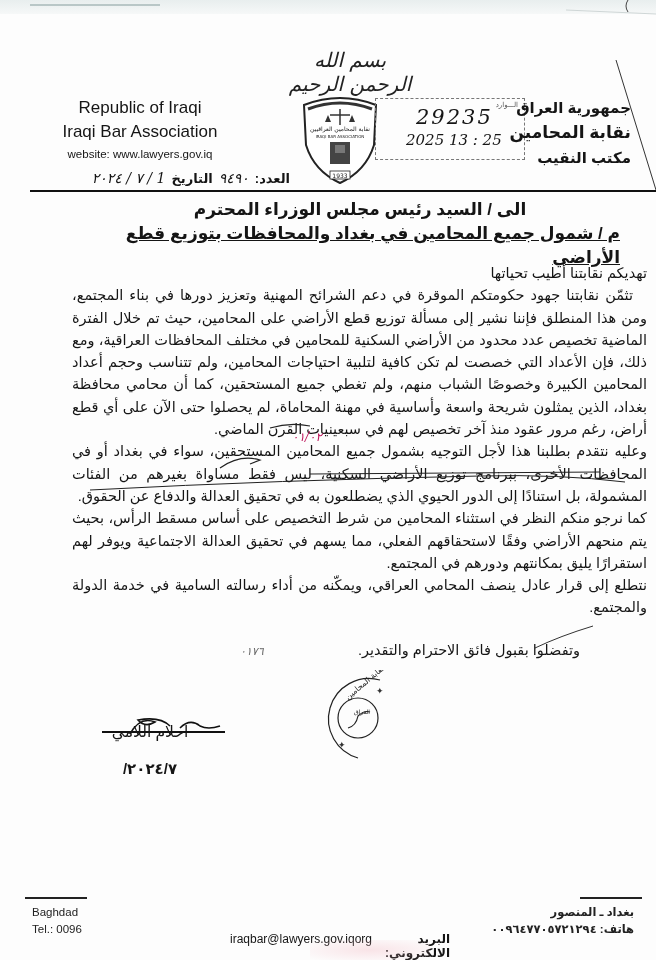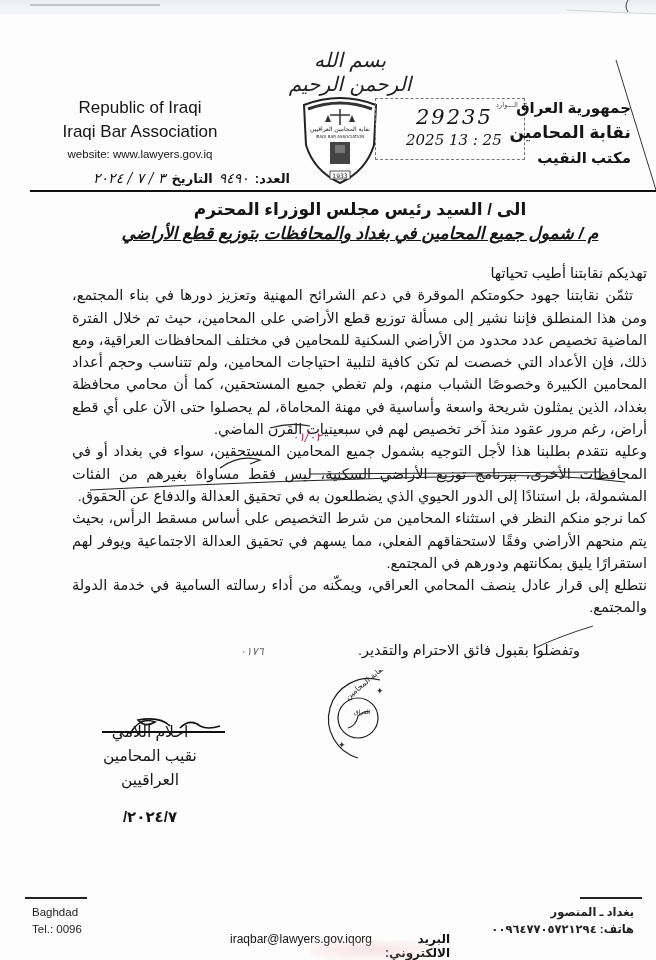--- a/index.html
+++ b/index.html
@@ -28,21 +28,21 @@
     .incoming-stamp .date { position: absolute; left: 30px; top: 32px; font-family: "DejaVu Serif", serif; font-style: italic; font-size: 15px; }
 
     .ar-header { position: absolute; right: 25px; top: 96px; width: 150px; text-align: right; direction: rtl; font-weight: bold; }
     .ar-header .l1 { font-size: 15px; line-height: 24px; }
     .ar-header .l2 { font-size: 17px; line-height: 26px; letter-spacing: 1px; }
     .ar-header .l3 { font-size: 15px; line-height: 24px; }
 
     .header-rule { position: absolute; left: 30px; top: 190px; width: 626px; height: 2px; background: #111; }
 
     .addressee { position: absolute; left: 100px; top: 198px; width: 520px; text-align: center; direction: rtl; font-size: 17px; font-weight: bold; line-height: 24px; }
-    .subject { position: absolute; left: 100px; top: 222px; width: 520px; text-align: center; direction: rtl; font-size: 17px; font-weight: bold; line-height: 24px; text-decoration: underline; font-style: italic; }
+    .subject { position: absolute; left: 100px; top: 222px; width: 520px; text-align: right; direction: rtl; font-size: 17px; font-weight: bold; line-height: 24px; text-decoration: underline; }
 
     .body { position: absolute; left: 72px; top: 262px; width: 575px; direction: rtl; text-align: justify; font-size: 14.5px; line-height: 22.3px; }
     .body p { margin: 0; }
     .body .greet { }
     .body .indent { text-indent: 14px; }
 
     .hand-note { position: absolute; font-family: "DejaVu Serif", serif; font-style: italic; font-size: 12px; color: #be185d; }
     .hand-stroke { position: absolute; }
 
     .closing { position: absolute; left: 250px; top: 642px; width: 330px; direction: rtl; text-align: right; font-size: 14.5px; }
@@ -80,21 +80,21 @@
 <div class="en-header">
   <div class="l1">Republic of Iraqi</div>
   <div class="l2">Iraqi Bar Association</div>
   <div class="l3">website: www.lawyers.gov.iq</div>
 </div>
 
 <div class="ref-line">
   <span>العدد:</span>
   <span class="hand">٩٤٩٠</span>
   <span>التاريخ</span>
-  <span class="hand">٣ / ٧ / ٢٠٢٤</span>
+  <span class="hand">1 / ٧ / ٢٠٢٤</span>
 </div>
 
 <svg class="emblem" viewBox="0 0 80 90">
   <path d="M4 10 Q40 -4 76 10 L74 50 Q66 76 40 88 Q14 76 6 50 Z" fill="#fff" stroke="#222" stroke-width="2"></path>
   <path d="M8 14 Q40 2 72 14" fill="none" stroke="#333" stroke-width="3"></path>
   <line x1="40" y1="14" x2="40" y2="30" stroke="#333" stroke-width="1.5"></line>
   <line x1="30" y1="20" x2="50" y2="20" stroke="#333" stroke-width="1.5"></line>
   <path d="M28 20 L25 27 L31 27 Z M52 20 L49 27 L55 27 Z" fill="#333"></path>
   <text x="40" y="36" font-size="6" text-anchor="middle" fill="#222" font-family="DejaVu Sans, sans-serif">نقابة المحامين العراقيين</text>
   <text x="40" y="43" font-size="4" text-anchor="middle" fill="#222" font-family="DejaVu Sans, sans-serif">IRAQI BAR ASSOCIATION</text>
@@ -145,21 +145,20 @@
 
 <div class="closing">وتفضلوا بقبول فائق الاحترام والتقدير.</div>
 
 <svg class="signature-svg" viewBox="0 0 130 30">
   <path d="M2 20 L125 20" stroke="#111" stroke-width="1.8" fill="none"></path>
   <path d="M30 22 Q40 4 55 10 Q45 16 38 8 Q60 4 70 14" stroke="#111" stroke-width="1.6" fill="none"></path>
   <path d="M80 16 Q90 6 100 14 Q108 18 120 14" stroke="#111" stroke-width="1.6" fill="none"></path>
 </svg>
 <div class="sig-block">
   <div class="name" style="margin-top:20px;">احلام اللامي</div>
-  <div class="title">نقيب المحامين العراقيين</div>
   <div class="date">٢٠٢٤/٧/</div>
 </div>
 
 <svg class="round-seal" viewBox="0 0 80 90">
   <path d="M62 10 A38 38 0 1 0 40 88" stroke="#222" stroke-width="1.2" fill="none"></path>
   <circle cx="40" cy="48" r="20" stroke="#222" stroke-width="1.2" fill="none"></circle>
   <path d="M30 58 Q38 56 40 46 Q46 40 52 42" stroke="#222" stroke-width="1.2" fill="none"></path>
   <text x="30" y="30" font-size="8" fill="#222" font-family="DejaVu Sans, sans-serif" transform="rotate(-40 30 30)">نقابة المحامين</text>
   <text x="36" y="44" font-size="6" fill="#222" font-family="DejaVu Sans, sans-serif">العراق</text>
   <text x="58" y="24" font-size="9" fill="#333" font-family="DejaVu Sans, sans-serif">✦</text>

